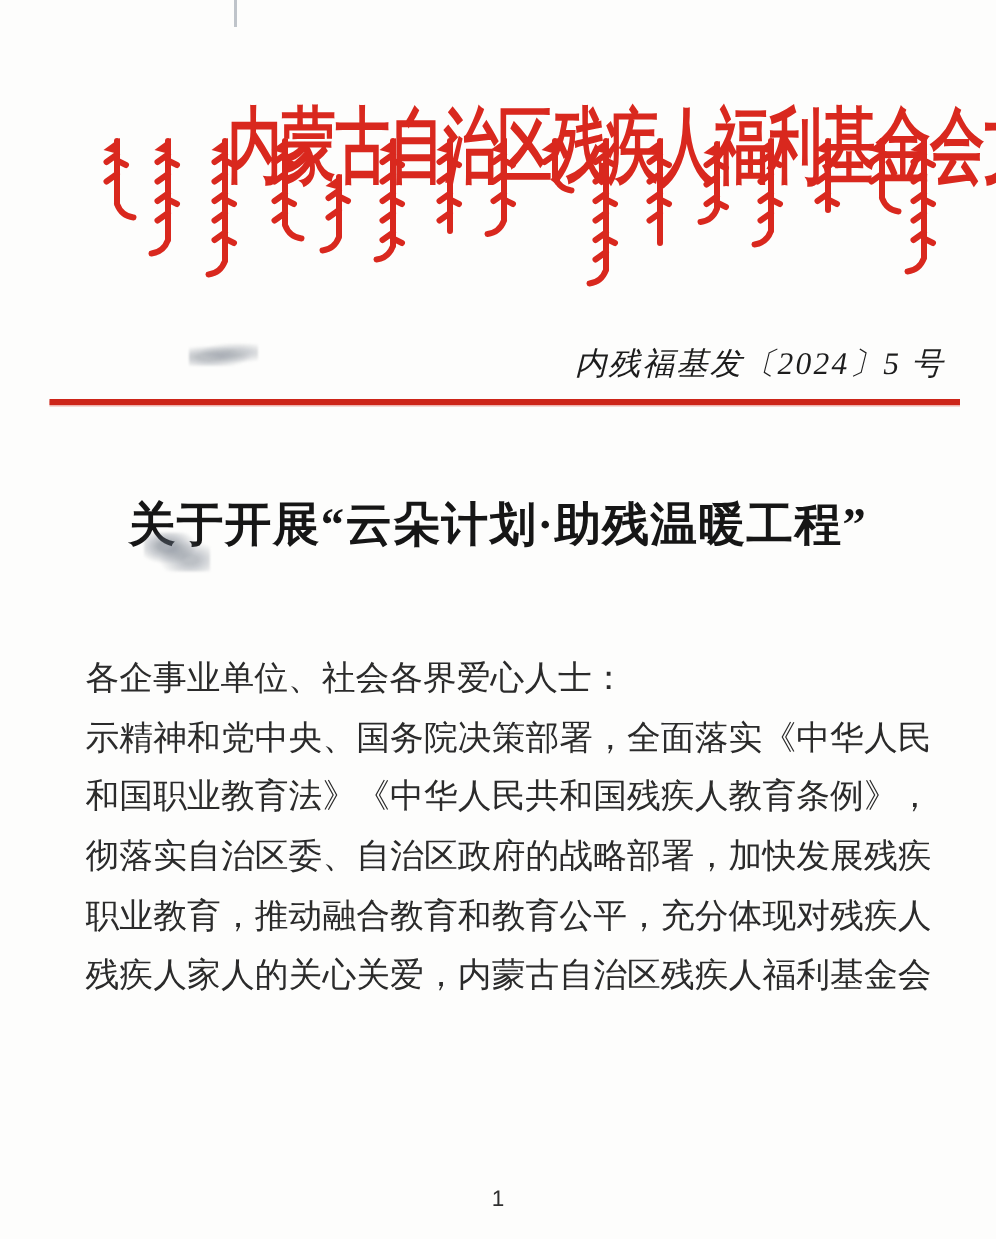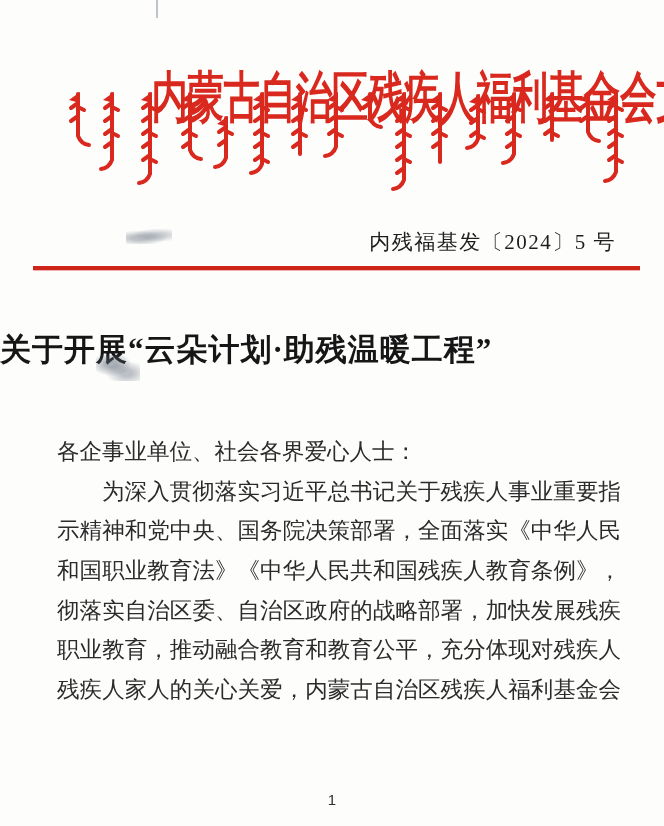--- a/index.html
+++ b/index.html
@@ -29,35 +29,35 @@
     transform-origin:center;
     letter-spacing:0px;
   }
   
   .mongolian{
     position:absolute;left:50px;top:92px;
     width:580px;height:104px;
   }
   
   .doc-number{
-    position:absolute;top:228px;right:48px;
+    position:absolute;top:228px;right:34px;
     font-size:21px;letter-spacing:1.5px;
-    color:#1d1d1d;white-space:nowrap;
+    color:#1d1d1d;white-space:nowrap;font-style:italic;
   }
   
   .red-rule{
     position:absolute;left:33px;top:266px;
     width:607px;height:4px;
     background:var(--red-rule);
     box-shadow:0 1px 0 rgba(205,37,25,.35);
   }
   
   .doc-title{
     position:absolute;top:300px;left:0;width:100%;
-    text-align:left;
+    text-align:center;
     font-size:31px;font-weight:bold;color:var(--ink);
     line-height:47px;letter-spacing:1px;
   }
   
   .body-text{
     position:absolute;left:57px;top:432px;width:564px;
     font-size:22.5px;color:var(--body-ink);
     line-height:39.7px;
   }
   .body-text .line{
@@ -143,21 +143,20 @@
   <div class="doc-number">内残福基发〔2024〕5 号</div>
 
   <div class="red-rule"></div>
 
   <h2 class="doc-title">
     <div>关于开展“云朵计划·助残温暖工程”</div>
   </h2>
 
   <div class="body-text">
     <div class="line salutation">各企事业单位、社会各界爱心人士：</div>
-    <div class="line first-line">为深入贯彻落实习近平总书记关于残疾人事业重要指</div>
     <div class="line">示精神和党中央、国务院决策部署，全面落实《中华人民共</div>
     <div class="line">和国职业教育法》《中华人民共和国残疾人教育条例》，贯</div>
     <div class="line">彻落实自治区委、自治区政府的战略部署，加快发展残疾人</div>
     <div class="line">职业教育，推动融合教育和教育公平，充分体现对残疾人和</div>
     <div class="line">残疾人家人的关心关爱，内蒙古自治区残疾人福利基金会积</div>
   </div>
 
   <div class="page-number">1</div>
 
   <div class="artifact artifact-topline"></div>

